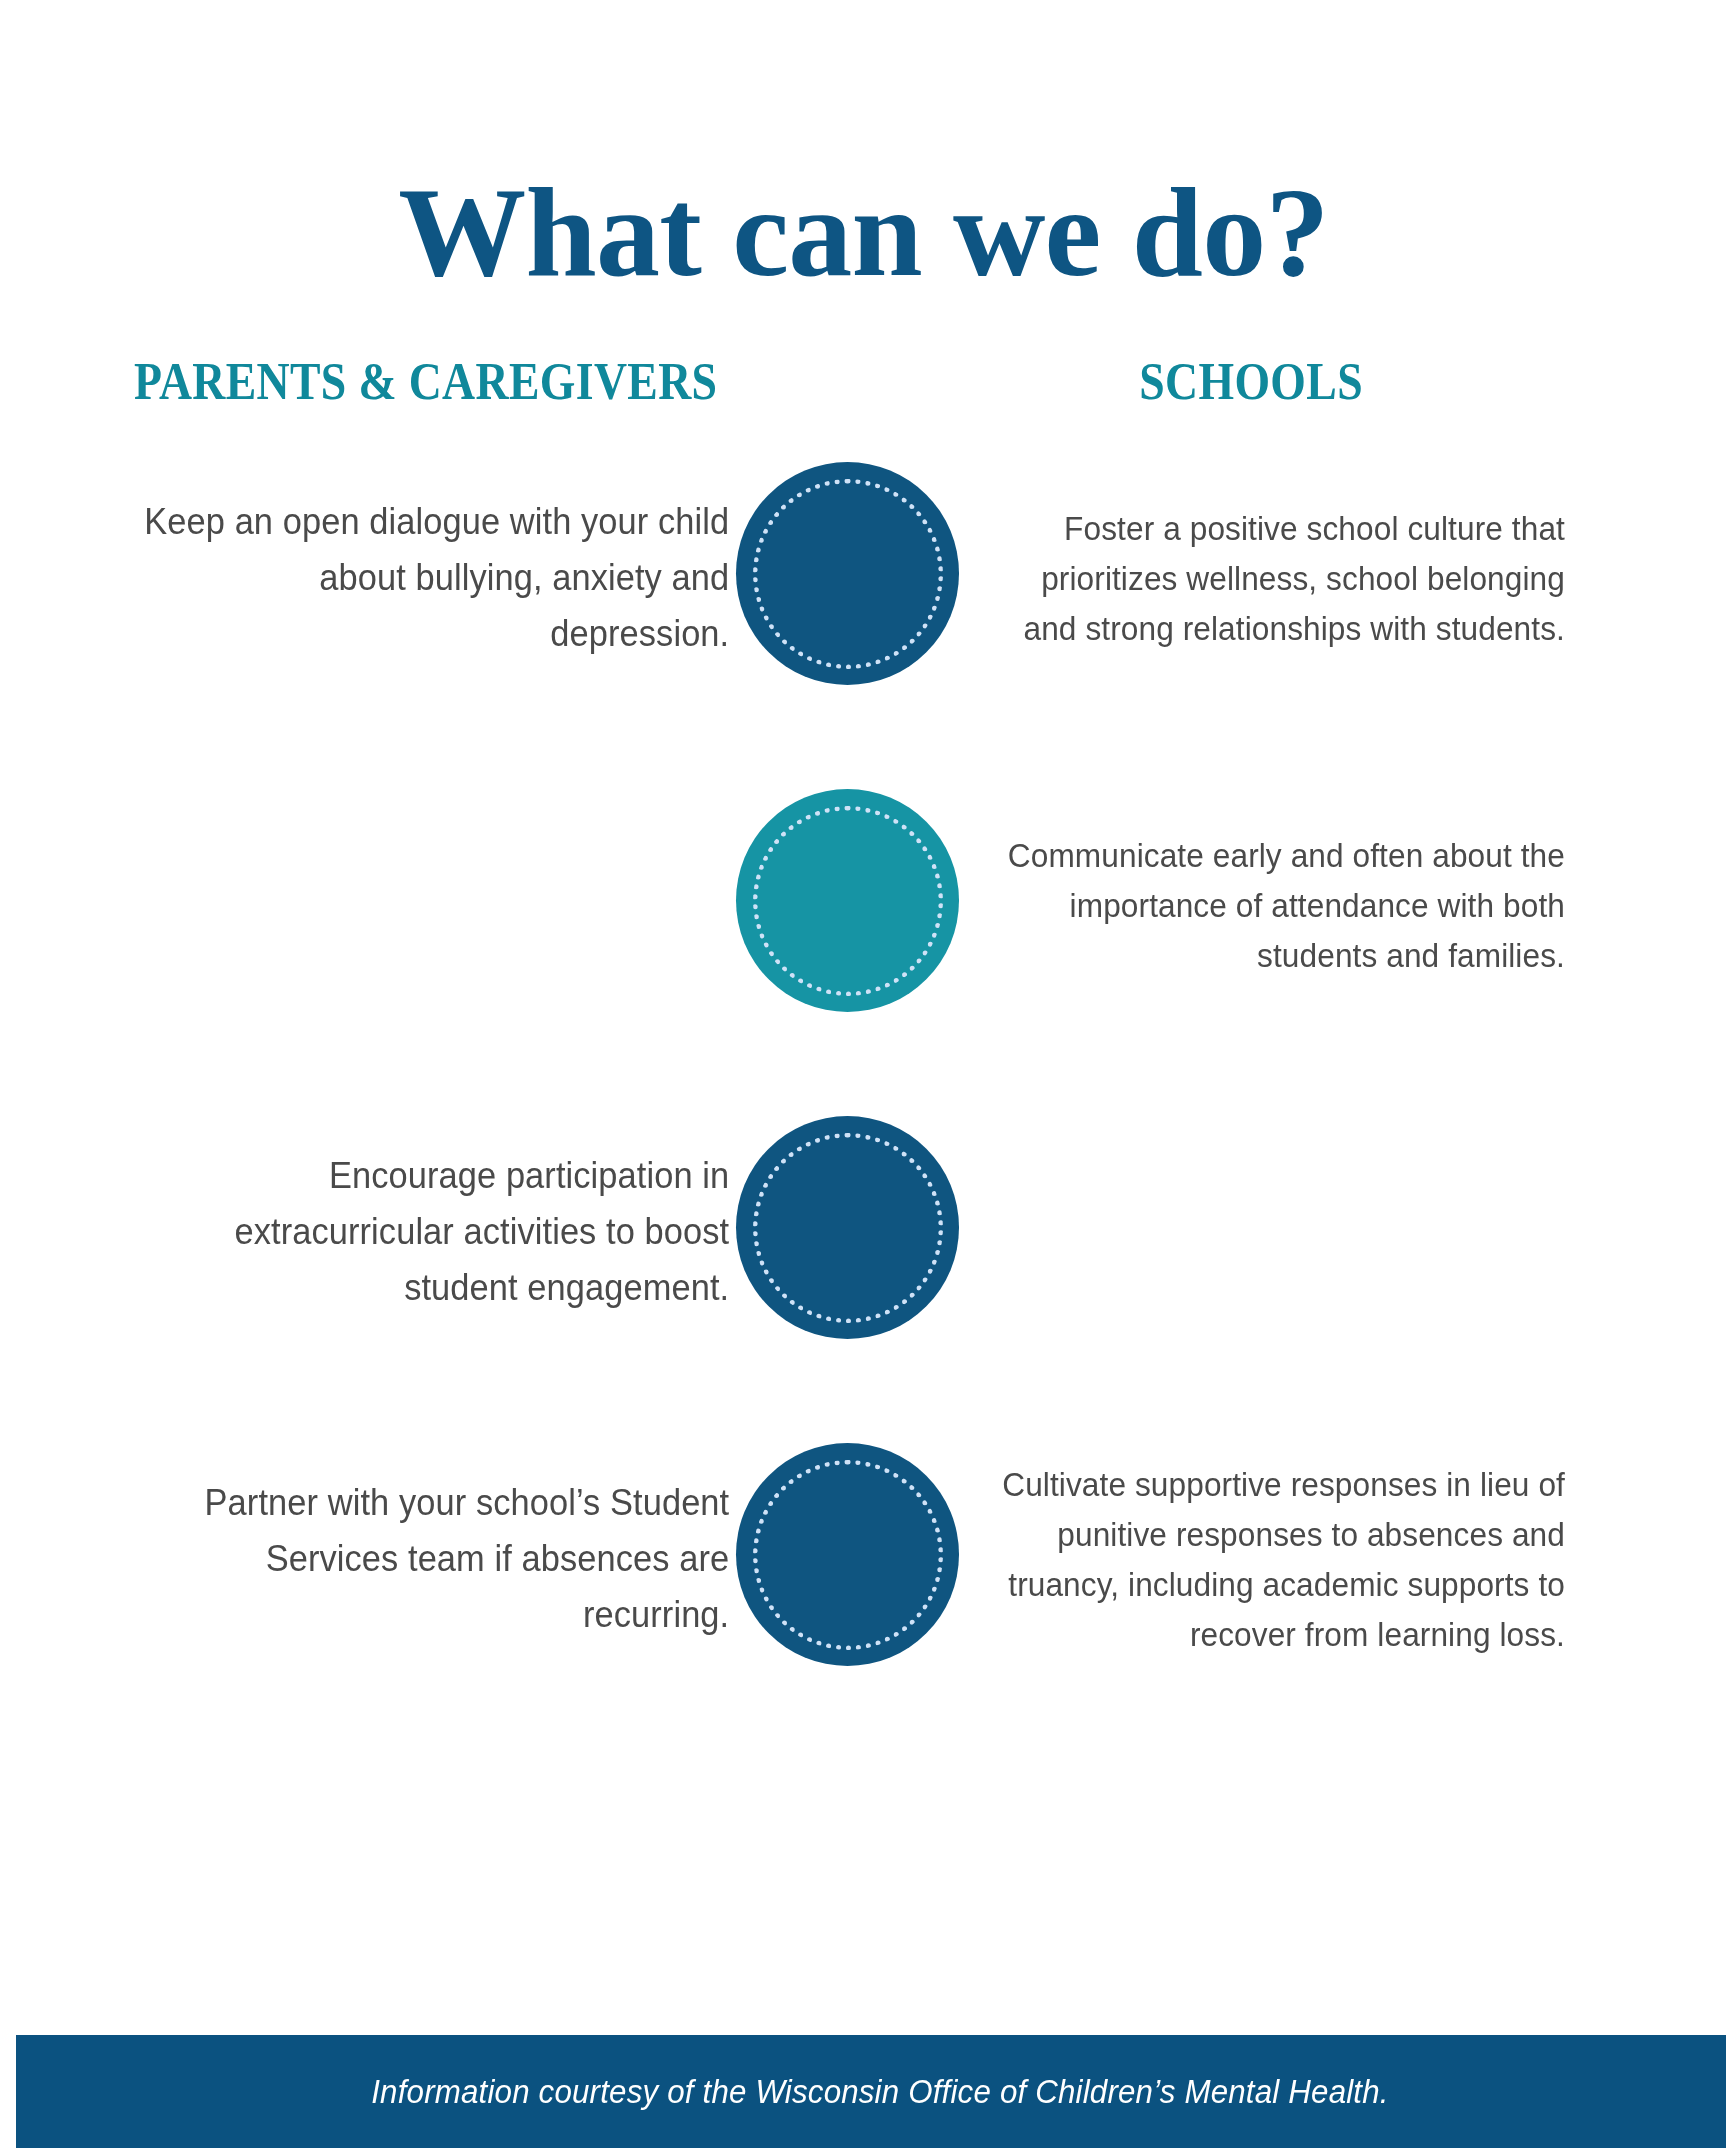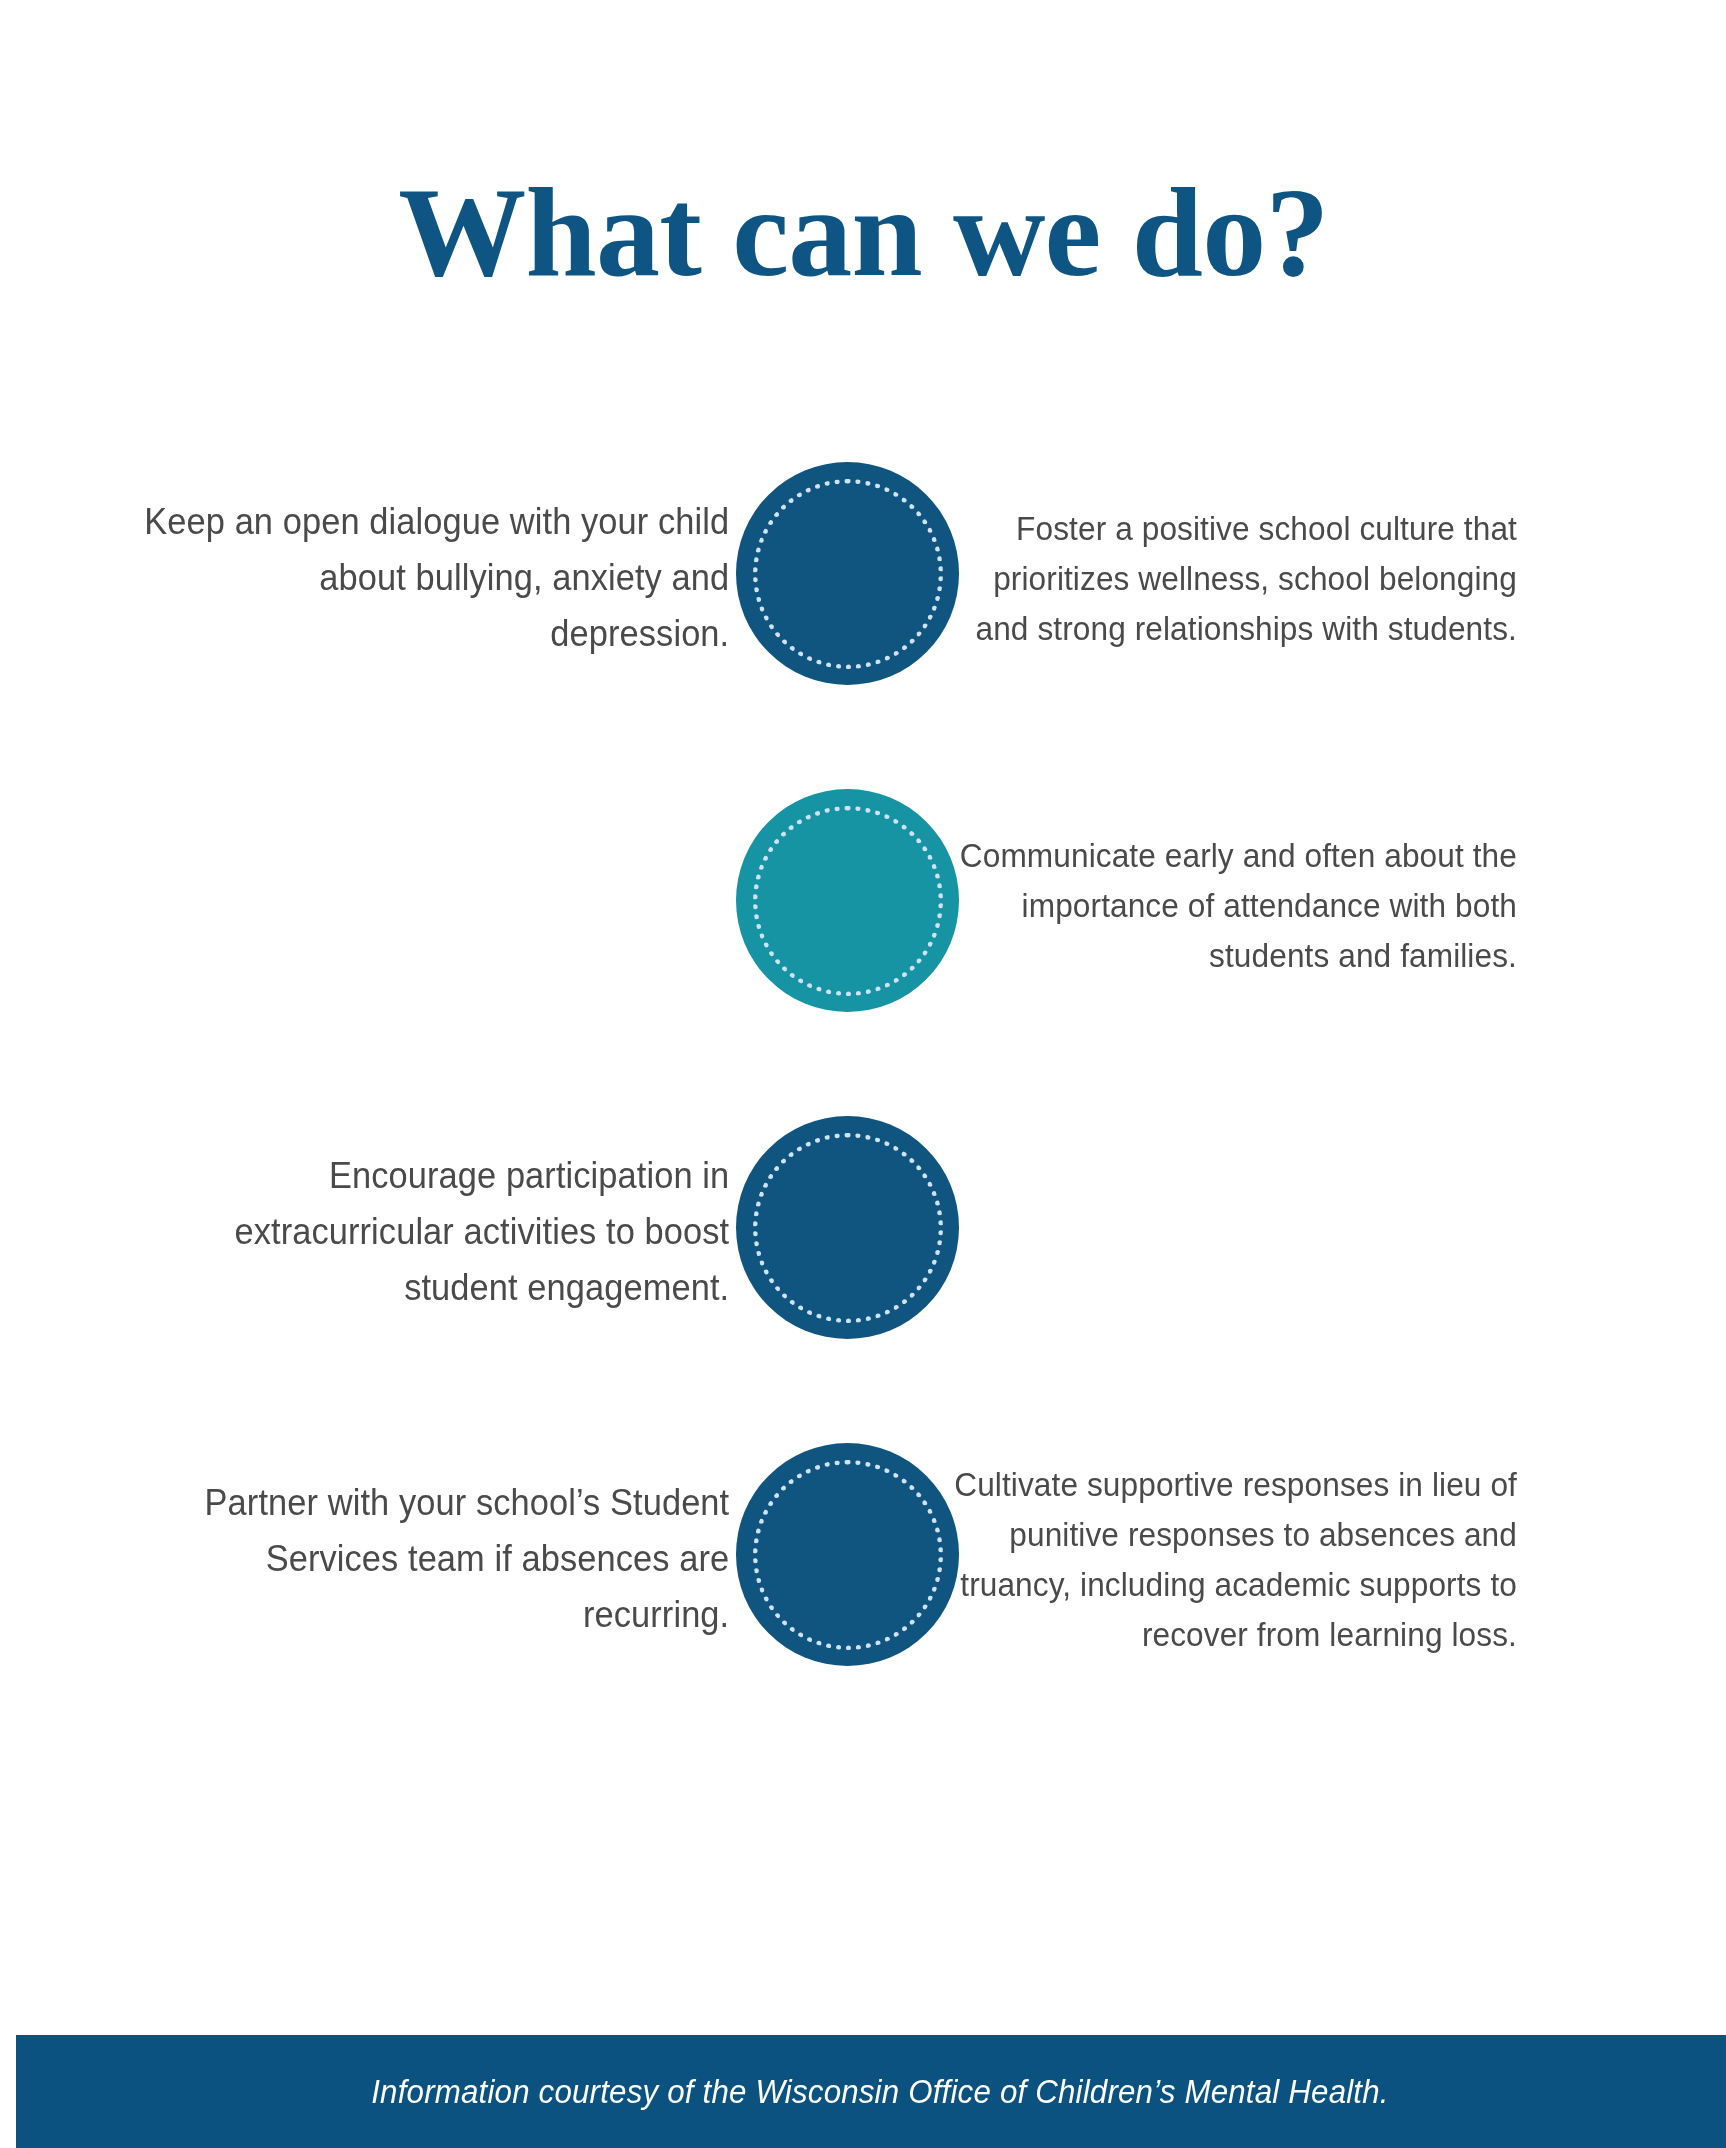--- a/index.html
+++ b/index.html
@@ -83,21 +83,21 @@
     box-sizing: border-box;
     display: flex;
     align-items: center;
   }
   .card.left {
     left: 95px;
     width: 715px;
     justify-content: flex-start;
   }
   .card.right {
-    left: 852px;
+    left: 900px;
     width: 732px;
   }
 
   .card-text {
     color: #4a4a4a;
     font-size: 37px;
     line-height: 56px;
     letter-spacing: 0.1px;
     transform: scaleX(0.93);
     transform-origin: left center;
@@ -158,20 +158,24 @@
     transform: scaleX(0.92);
   }
 </style>
 </head>
 <body>
 
 <div class="page">
 
   <h1 class="title">What can we do?</h1>
 
+  <div class="col-headers">
+    <div class="col-header left">PARENTS &amp; CAREGIVERS</div>
+    <div class="col-header right">SCHOOLS</div>
+  </div>
 
   <div class="rows">
 
     <div class="row">
       <div class="card left">
         <div class="card-text">Keep an open dialogue with your child about bullying, anxiety and depression.</div>
       </div>
       <div class="circle" style="background:#0f5580;">
         <div class="ring"></div>
       </div>

